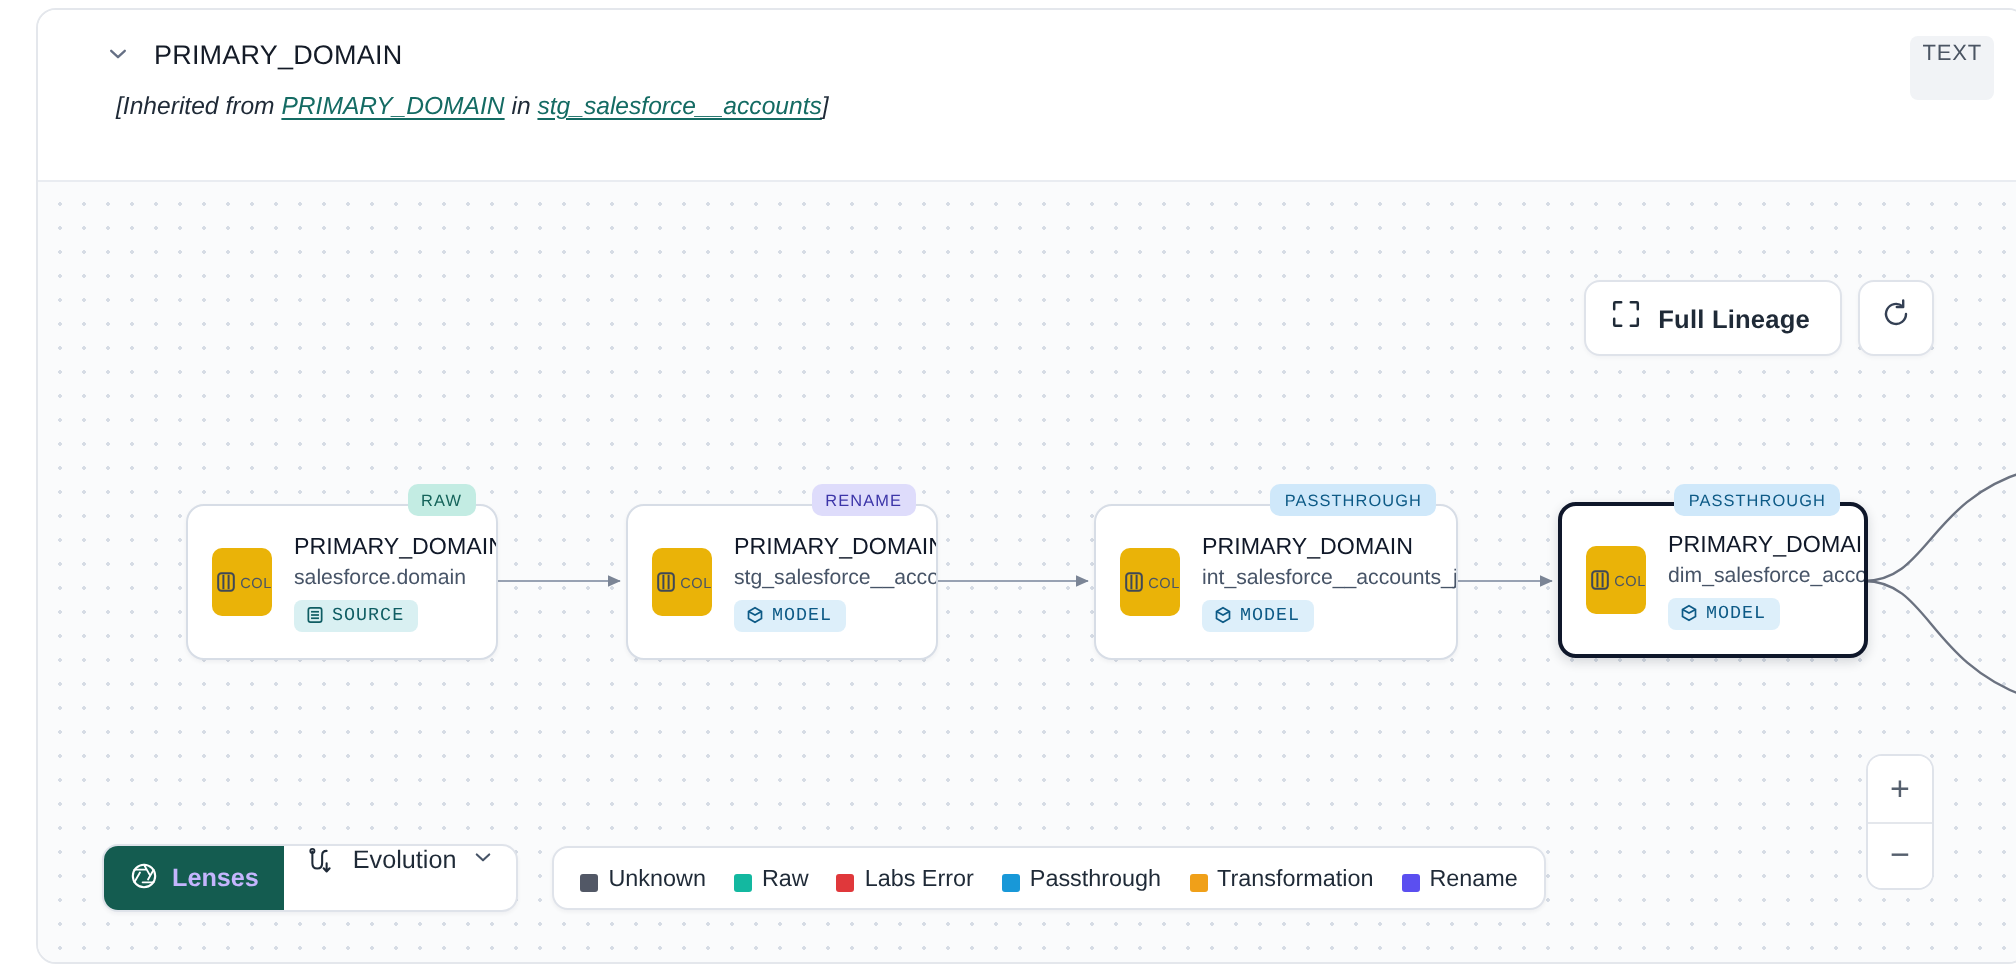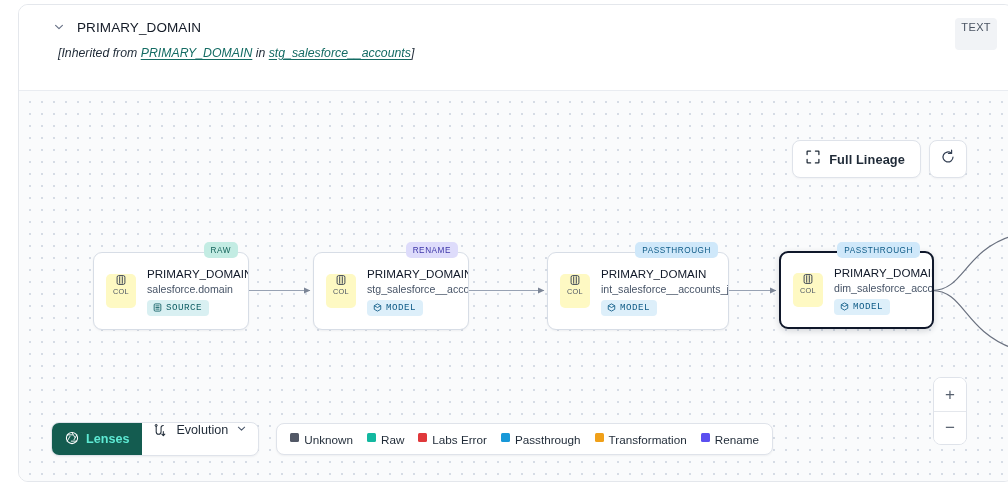--- a/index.html
+++ b/index.html
@@ -181,26 +181,26 @@
   }
   .node.selected {
     border: 2px solid #0f172a;
     box-shadow: 0 2px 6px rgba(16,24,40,.16);
   }
   .node-col {
     flex: 0 0 auto;
     width: 30px;
     height: 34px;
     margin-left: 12px;
-    background: #fef9c3;
+    background: #eab308;
     border-radius: 5px;
     display: flex;
-    flex-direction: column;
-    align-items: center;
-    justify-content: flex-start;
+    flex-direction: row;
+    align-items: center;
+    justify-content: flex-end;
     gap: 1px;
   }
   .node-col .cap {
     font-size: 7.3px;
     color: #4b5563;
     letter-spacing: .3px;
   }
   .node-body {
     padding-left: 11px;
     padding-right: 12px;
@@ -263,21 +263,21 @@
   .lens-group {
     display: flex;
     background: #ffffff;
     border: 1px solid #dfe3ea;
     border-radius: 8px;
     overflow: hidden;
     box-shadow: 0 1px 2px rgba(16,24,40,.05);
   }
   .lens-btn {
     background: #145c50;
-    color: #5eead4;
+    color: #c4b5fd;
     display: flex;
     align-items: center;
     gap: 7px;
     padding: 0 13px;
     height: 32px;
     font-size: 12.6px;
     font-weight: 700;
     cursor: pointer;
   }
   .lens-sel {
@@ -296,21 +296,21 @@
     gap: 14px;
     background: #ffffff;
     border: 1px solid #dfe3ea;
     border-radius: 8px;
     height: 32px;
     padding: 0 13px;
     box-shadow: 0 1px 2px rgba(16,24,40,.05);
   }
   .legend-item {
     display: flex;
-    align-items: flex-start;
+    align-items: flex-end;
     gap: 5px;
     font-size: 11.7px;
     color: #1f2a37;
     cursor: pointer;
   }
   .swatch {
     width: 9px;
     height: 9px;
     border-radius: 1.5px;
     flex: 0 0 auto;

